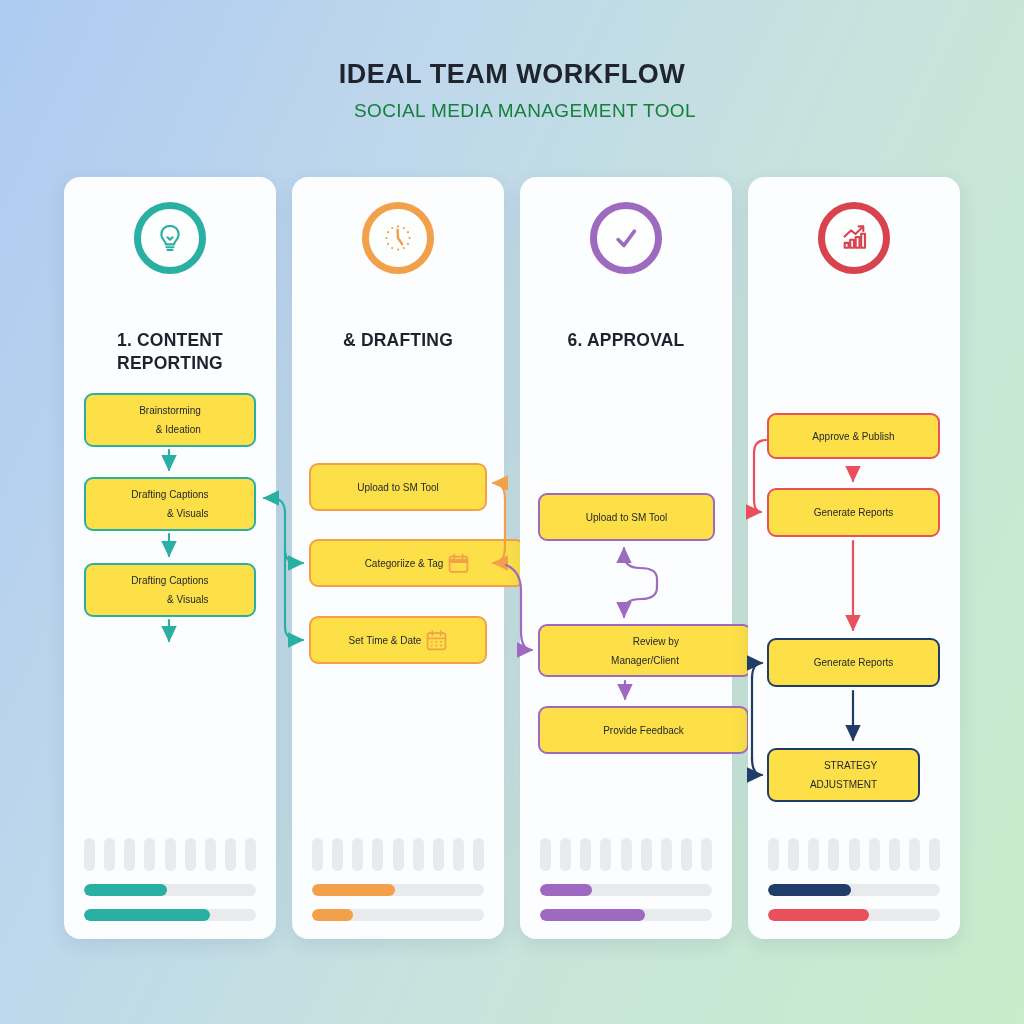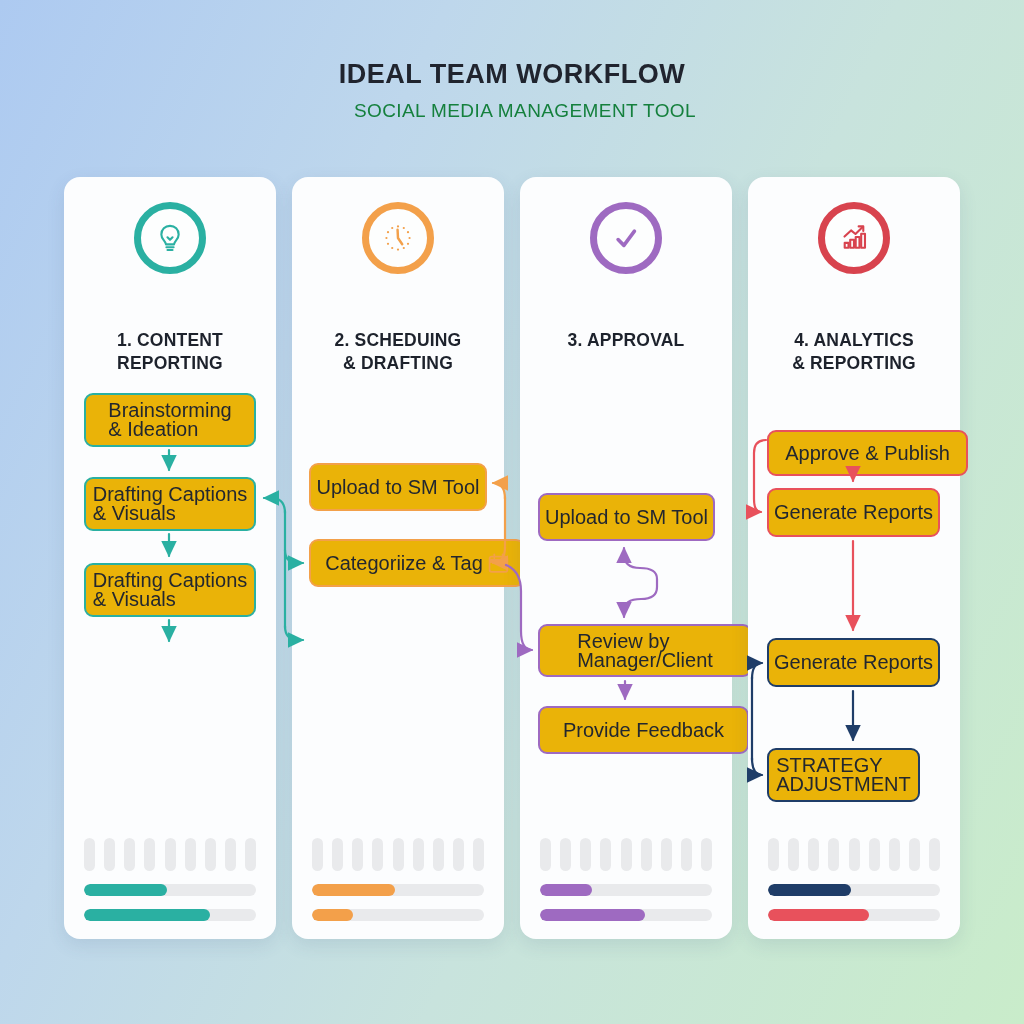--- a/index.html
+++ b/index.html
@@ -26,23 +26,23 @@
     width:58px;height:58px;border-radius:50%;border:7px solid;background:#fdfefe;
     display:flex;align-items:center;justify-content:center;
   }
   .b-teal{border-color:#2ab0a2}.b-orange{border-color:#f3a04a}
   .b-purple{border-color:#9e6ac1}.b-red{border-color:#d8434e}
   .card-title{
     position:absolute;top:119px;left:0;width:100%;text-align:center;
     font-size:17.5px;font-weight:700;color:#1d222c;line-height:23px;letter-spacing:.2px;margin-top:33px;
   }
   .node{
-    position:absolute;box-sizing:border-box;background:#eab308;border:2px solid;border-radius:9px;
-    display:flex;align-items:center;justify-content:center;text-align:left;
-    font-size:20px;font-weight:500;color:#23272f;line-height:19px;
+    position:absolute;box-sizing:border-box;background:#fde047;border:2px solid;border-radius:9px;
+    display:flex;align-items:center;justify-content:center;text-align:right;
+    font-size:10px;font-weight:500;color:#23272f;line-height:19px;
   }
   .n-teal{border-color:#2ab0a2}.n-orange{border-color:#f3a04a}
   .n-purple{border-color:#9e6ac1}.n-red{border-color:#e8515c}.n-navy{border-color:#1f3d68}
   .lbl{white-space:pre-line}
   .node .cal{margin-left:5px;flex:0 0 auto;display:block}
   .pills{position:absolute;left:20px;top:661px;width:172px;display:flex;justify-content:space-between}
   .pill{width:11px;height:33px;border-radius:6px;background:#e9eaec}
   .track{position:absolute;left:20px;width:172px;height:12px;border-radius:6px;background:#e9eaec;overflow:hidden}
   .t1{top:707px}.t2{top:732px}
   .fill{height:100%;border-radius:6px}
@@ -112,35 +112,51 @@
       <circle cx="18" cy="28.4" r="1" fill="#f3a04a" stroke="none"></circle>
         <circle cx="12.8" cy="27" r="1" fill="#f3a04a" stroke="none"></circle>
       <circle cx="9" cy="23.2" r="1" fill="#f3a04a" stroke="none"></circle>
         <circle cx="7.6" cy="18" r="1" fill="#f3a04a" stroke="none"></circle>
       <circle cx="9" cy="12.8" r="1" fill="#f3a04a" stroke="none"></circle>
         <circle cx="12.8" cy="9" r="1" fill="#f3a04a" stroke="none"></circle>
       <path d="M17.6,10.5 L18,18 L21.8,23.6"></path>
     </svg>
   </div>
   <div class="card-title">
-    <div>2. SCHEDUING</div>
     <div>&amp; DRAFTING</div>
   </div>
   <div class="node n-orange" style="left:17px;top:286px;width:178px;height:48px">
     <span class="lbl">Upload to SM Tool</span>
   </div>
   <div class="node n-orange" style="left:17px;top:362px;width:216px;height:48px">
     <span class="lbl">Categoriize &amp; Tag</span>
     <svg class="cal" width="21" height="21" viewBox="0 0 20 20" fill="none" stroke="#f3a04a" stroke-width="1.6">
       <rect x="1.5" y="3.5" width="17" height="14.5" rx="2"></rect>
       <path d="M1.5,5.5 h17 v4 h-17 z" fill="#f3a04a" stroke="none"></path>
       <line x1="6" y1="1.2" x2="6" y2="5" stroke-linecap="round"></line>
       <line x1="14" y1="1.2" x2="14" y2="5" stroke-linecap="round"></line>
     </svg>
   </div>
+  <div class="node n-orange" style="left:17px;top:439px;width:178px;height:48px">
+    <span class="lbl">Set Time &amp; Date</span>
+    <svg class="cal" width="21" height="21" viewBox="0 0 20 20" fill="none" stroke="#f3a04a" stroke-width="1.6">
+      <rect x="1.5" y="3" width="17" height="15.5" rx="2"></rect>
+      <line x1="1.5" y1="8" x2="18.5" y2="8"></line>
+      <line x1="6" y1="1" x2="6" y2="5" stroke-linecap="round"></line>
+      <line x1="14" y1="1" x2="14" y2="5" stroke-linecap="round"></line>
+      <g fill="#f3a04a" stroke="none">
+        <circle cx="5.5" cy="11.2" r="1"></circle>
+          <circle cx="9.9" cy="11.2" r="1"></circle>
+          <circle cx="14.3" cy="11.2" r="1"></circle>
+        <circle cx="5.5" cy="14.8" r="1"></circle>
+          <circle cx="9.9" cy="14.8" r="1"></circle>
+          <circle cx="14.3" cy="14.8" r="1"></circle>
+      </g>
+    </svg>
+  </div>
   <div class="pills">
     <div class="pill"></div>
       <div class="pill"></div>
       <div class="pill"></div>
       <div class="pill"></div>
       <div class="pill"></div>
       <div class="pill"></div>
       <div class="pill"></div>
       <div class="pill"></div>
       <div class="pill"></div>
@@ -153,21 +169,21 @@
     </div>
 </div>
 
 <div class="card" style="left:520px">
   <div class="badge b-purple">
     <svg width="38" height="38" viewBox="0 0 36 36" fill="none" stroke="#9e6ac1" stroke-width="3.4" stroke-linecap="round" stroke-linejoin="round">
       <path d="M10.5,19.5 l5.5,5.5 L26,11.5"></path>
     </svg>
   </div>
   <div class="card-title">
-    <div>3. APPROVAL</div>
+    <div>6. APPROVAL</div>
   </div>
   <div class="node n-purple" style="left:18px;top:316px;width:177px;height:48px">
     <span class="lbl">Upload to SM Tool</span>
   </div>
   <div class="node n-purple" style="left:18px;top:447px;width:214px;height:53px">
     <span class="lbl">Review by
 Manager/Client</span>
   </div>
   <div class="node n-purple" style="left:18px;top:529px;width:211px;height:48px">
     <span class="lbl">Provide Feedback</span>
@@ -195,25 +211,21 @@
   <div class="badge b-red">
     <svg width="38" height="38" viewBox="0 0 36 36" fill="none" stroke="#d8434e" stroke-width="2" stroke-linejoin="round" stroke-linecap="round">
       <rect x="9.2" y="22.6" width="3.6" height="4.6"></rect>
       <rect x="14.4" y="19.6" width="3.6" height="7.6"></rect>
       <rect x="19.6" y="17" width="3.6" height="10.2"></rect>
       <rect x="24.8" y="14" width="3.6" height="13.2"></rect>
       <path d="M9,16.6 L15.2,10.8 L19.4,14.2 L26.4,7.4"></path>
       <path d="M22.4,7 L26.8,7 L26.8,11.4"></path>
     </svg>
   </div>
-  <div class="card-title">
-    <div>4. ANALYTICS</div>
-    <div>&amp; REPORTING</div>
-  </div>
-  <div class="node n-red" style="left:19px;top:253px;width:201px;height:46px">
+  <div class="node n-red" style="left:19px;top:236px;width:173px;height:46px">
     <span class="lbl">Approve &amp; Publish</span>
   </div>
   <div class="node n-red" style="left:19px;top:311px;width:173px;height:49px">
     <span class="lbl">Generate Reports</span>
   </div>
   <div class="node n-navy" style="left:19px;top:461px;width:173px;height:49px">
     <span class="lbl">Generate Reports</span>
   </div>
   <div class="node n-navy" style="left:19px;top:571px;width:153px;height:54px">
     <span class="lbl">STRATEGY

